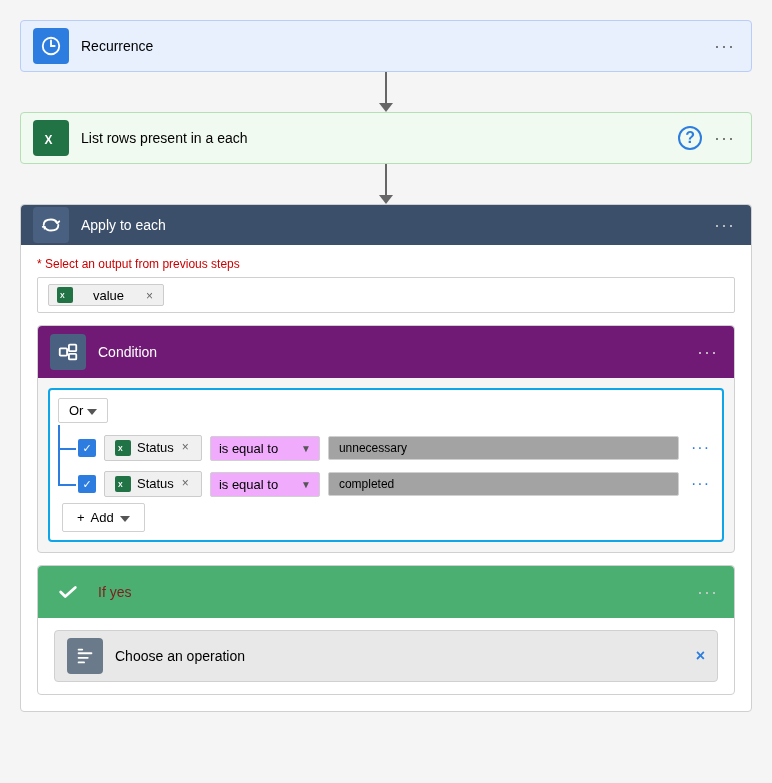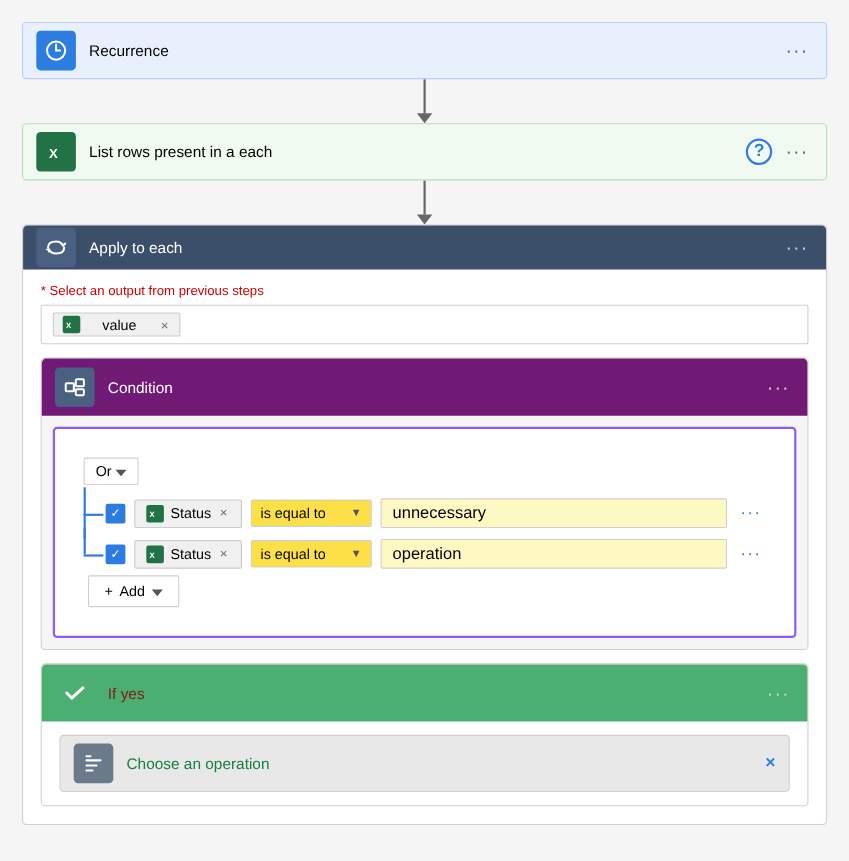--- a/index.html
+++ b/index.html
@@ -178,22 +178,22 @@
     .condition-header {
       background: #701a75;
       border-radius: 4px 4px 0 0;
       display: flex;
       align-items: center;
       padding: 0 12px;
       height: 52px;
     }
     .condition-header .card-title { color: #fff; }
     .condition-body {
-      padding: 26px;
-      border: 2px solid #8b5cf6;
+      padding: 8px;
+      border: 2px solid #0ea5e9;
       margin: 10px;
       border-radius: 4px;
       background: #fff;
     }
     .or-dropdown {
       display: flex;
       align-items: center;
       gap: 0;
       margin-bottom: 12px;
     }
@@ -236,37 +236,37 @@
       border-radius: 2px;
       padding: 4px 10px;
       font-size: 13px;
       display: flex;
       align-items: flex-start;
       gap: 6px;
       white-space: nowrap;
     }
     .operator-select {
       border: 1px solid #d0d0d0;
-      background: #fde047;
+      background: #f0abfc;
       border-radius: 2px;
       padding: 4px 8px;
       font-size: 13px;
       min-width: 110px;
       display: flex;
       align-items: center;
       justify-content: space-between;
       gap: 4px;
       cursor: pointer;
     }
     .value-input {
       border: 1px solid #d0d0d0;
-      background: #fef9c3;
+      background: #a3a3a3;
       border-radius: 2px;
       padding: 4px 10px;
-      font-size: 15px;
+      font-size: 12px;
       min-width: 100px;
       flex: 1;
     }
     .row-dots {
       background: none;
       border: none;
       cursor: pointer;
       color: #2d7de0;
       font-size: 16px;
       letter-spacing: 1px;
@@ -466,21 +466,21 @@
                     <text x="2" y="18" font-size="14" font-weight="bold" fill="white">X</text>
                   </svg>
               </span>
               <span>Status</span>
               <button class="pill-close">×</button>
             </div>
             <div class="operator-select">
               <span>is equal to</span>
               <span style="font-size:10px; color:#555;">▼</span>
             </div>
-            <div class="value-input">operation</div>
+            <div class="value-input">completed</div>
             <button class="row-dots">···</button>
           </div>
 
           <button class="add-btn">
             <span>+</span>
             <span>Add</span>
             <span class="chevron-down"></span>
           </button>
         </div>
       </div>
@@ -500,21 +500,21 @@
         <div class="if-yes-body">
           <div class="choose-op-card">
             <div class="card-icon icon-gray">
               <svg width="22" height="22" viewBox="0 0 24 24" fill="none">
                 <rect x="4" y="8" width="16" height="2" rx="1" fill="white"></rect>
                 <rect x="4" y="13" width="12" height="2" rx="1" fill="white"></rect>
                 <rect x="4" y="18" width="8" height="2" rx="1" fill="white"></rect>
                 <rect x="4" y="4" width="6" height="2" rx="1" fill="white"></rect>
               </svg>
             </div>
-            <span class="card-title" style="color:#15803d;">Choose an operation</span>
+            <span class="card-title" style="color:#000000;">Choose an operation</span>
             <div class="card-actions">
               <button class="btn-close-x">×</button>
             </div>
           </div>
         </div>
       </div>
 
     </div>
   </div>
 

